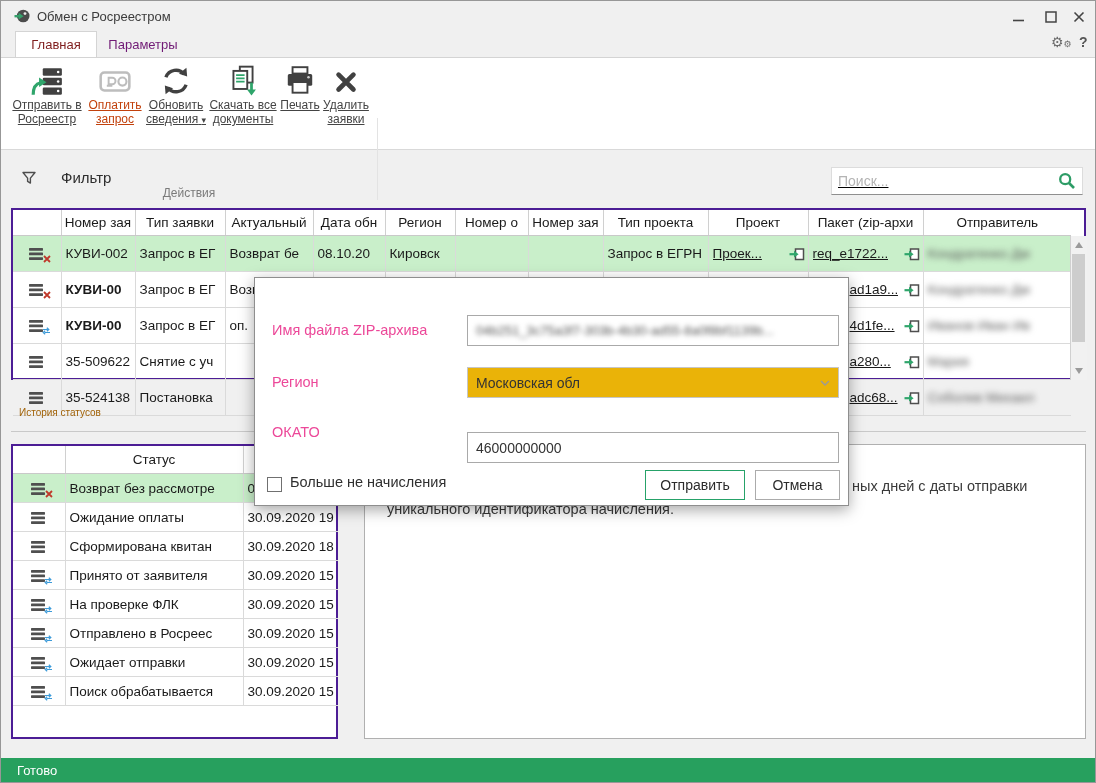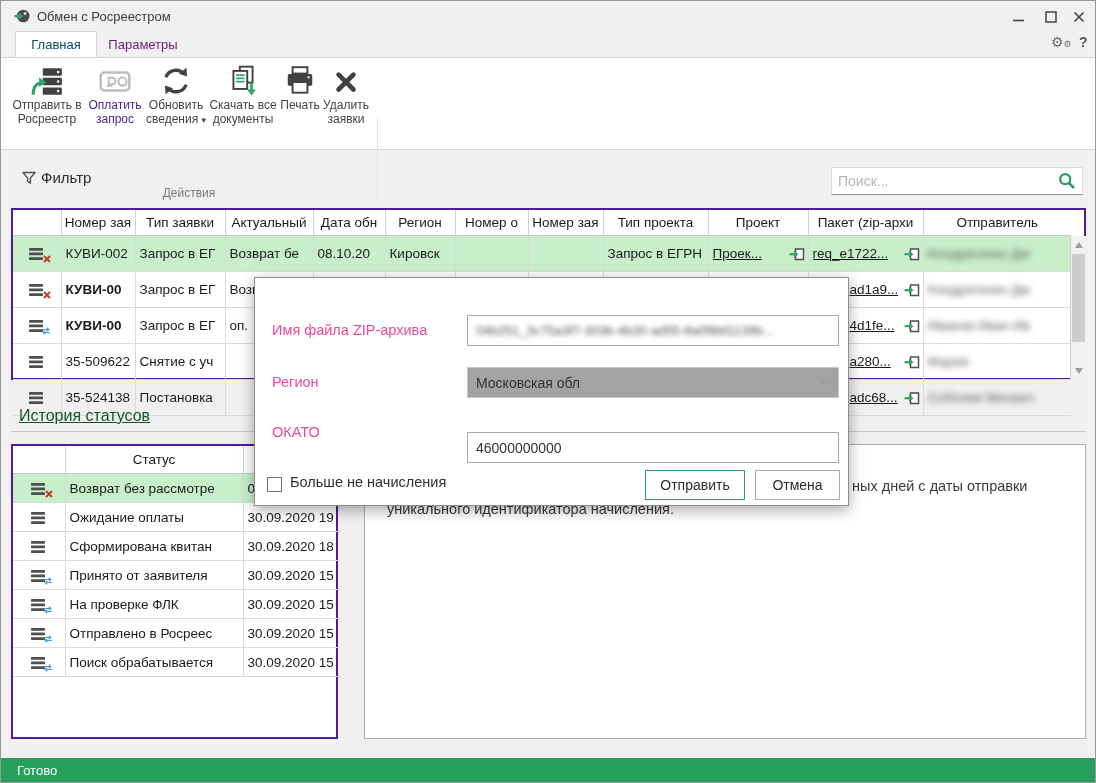--- a/index.html
+++ b/index.html
@@ -6,34 +6,34 @@
   .window{position:relative;width:1096px;height:783px;background:#f0f0f0;border:1px solid #979797;box-sizing:border-box;overflow:hidden;}
   .abs{position:absolute;}
   
   .titlebar{left:0;top:0;width:100%;height:30px;background:#f0f0f0;}
   .title-text{left:36px;top:8px;font-size:13px;color:#3c3c3c;}
   .appicon{left:13px;top:7px;width:16px;height:16px;}
   .winbtn{top:4px;width:28px;height:24px;display:flex;align-items:center;justify-content:center;cursor:default;}
   
   .tabrow{left:0;top:30px;width:100%;height:26px;}
   .tab{position:absolute;top:0;height:26px;display:flex;align-items:center;justify-content:center;font-size:13px;color:#701a75;padding:0 20px;box-sizing:border-box;}
-  .tab.active{background:#fff;border:1px solid #d4d4d4;border-bottom:none;color:#0c4a6e;}
+  .tab.active{background:#fff;border:1px solid #d4d4d4;border-bottom:none;color:#7f1d1d;}
   .gearbox{top:3px;font-size:14px;color:#6b6b6b;}
   
   .ribbon{left:0;top:56px;width:100%;height:93px;background:#fff;border-top:1px solid #d4d4d4;border-bottom:1px solid #d9d9d9;box-sizing:border-box;}
   .rbtn{position:absolute;top:4px;height:80px;display:flex;flex-direction:column;align-items:center;}
   .rbtn .ric{height:34px;margin-top:2px;}
-  .rbtn .rlb{font-size:12px;color:#444;text-align:center;line-height:14px;white-space:nowrap;}
-  .rbtn.disabled .rlb{color:#4c1d95;}
+  .rbtn .rlb{font-size:12px;color:#444;text-align:center;line-height:14px;white-space:nowrap;text-decoration:underline;}
+  .rbtn.disabled .rlb{color:#c2410c;}
   .rgroup{left:0;top:128px;width:376px;text-align:center;font-size:12px;color:#7a7a7a;}
   .rsep{left:376px;top:60px;width:1px;height:82px;background:#e3e3e3;}
   .caret{font-size:9px;color:#444;}
   
-  .filterlbl{left:20px;top:168px;display:flex;align-items:center;gap:4px;font-size:15px;color:#2e2e2e;}
-  .search{left:830px;top:166px;width:252px;height:28px;background:#fff;border:1px solid #dcdcdc;border-bottom:1px solid #8f8f8f;box-sizing:border-box;display:flex;align-items:center;}
+  .filterlbl{left:20px;top:168px;display:flex;align-items:center;gap:24px;font-size:15px;color:#2e2e2e;}
+  .search{left:830px;top:166px;width:252px;height:28px;background:#fff;border:1px solid #dcdcdc;border-bottom:1px solid #8f8f8f;box-sizing:border-box;display:flex;align-items:center;text-decoration:underline;}
   .search input{flex:1;border:none;outline:none;font-size:14px;color:#333;padding:0 6px;font-family:"Liberation Sans",sans-serif;background:transparent;}
   .search input::placeholder{color:#b4b4b4;}
   .search .sic{margin-right:6px;}
   
   .grid{background:#fff;border:2px solid #4c1d95;box-sizing:border-box;}
   table{border-collapse:collapse;table-layout:fixed;font-size:13.5px;color:#1a1a1a;}
   th{font-weight:normal;text-align:center;border-right:1px solid #d0d0d0;border-bottom:1px solid #c9c9c9;overflow:hidden;white-space:nowrap;background:#fff;padding:0 2px;}
   td{border-right:1px solid #dadada;border-bottom:1px solid #dadada;overflow:hidden;white-space:nowrap;padding:0 4px;box-sizing:border-box;}
   tr.sel td{background:#c9efca;}
   .maintbl th{height:25px;}
@@ -51,35 +51,35 @@
   td.cov .lk{padding-left:37px;}
   .blur{filter:blur(3px);color:#5a5a5a;}
   
   .vscroll{left:1057px;top:26px;width:16px;bottom:0;background:#f1f1f1;border-left:1px solid #d0d0d0;}
   .sarrow{position:absolute;left:4px;width:0;height:0;border-left:4.5px solid transparent;border-right:4.5px solid transparent;}
   .sarrow.up{top:6px;border-bottom:6px solid #9a9a9a;}
   .sarrow.dn{bottom:6px;border-top:6px solid #9a9a9a;}
   .sthumb{position:absolute;left:1px;top:18px;width:13px;height:88px;background:#cdcdcd;}
   
   .sectline{left:10px;top:430px;width:1075px;height:1px;background:#c9c9c9;}
-  .histtitle{left:18px;top:406px;font-size:16px;color:#14532d;text-decoration:underline;}
+  .histtitle{left:18px;top:406px;font-size:10px;color:#a16207;}
   .infopanel{left:363px;top:443px;width:722px;height:295px;background:#fff;border:1px solid #b0b0b0;box-sizing:border-box;}
   .infopanel .l1{position:absolute;left:487px;top:33px;font-size:14.5px;color:#3a3a3a;white-space:nowrap;}
   .infopanel .l2{position:absolute;left:22px;top:56px;font-size:14.5px;color:#3a3a3a;white-space:nowrap;}
   
   .statusbar{left:0;top:757px;width:100%;height:24px;background:#27a05e;color:#fff;font-size:13px;display:flex;align-items:center;padding-left:16px;box-sizing:border-box;}
   
   .dialog{left:253px;top:276px;width:595px;height:229px;background:#fff;border:1px solid #8e8e8e;box-shadow:0 4px 14px rgba(0,0,0,.35);box-sizing:border-box;z-index:10;}
   .dlg-title{position:absolute;left:0;top:0;width:100%;height:28px;display:flex;align-items:center;}
   .dlg-title .t{font-size:13px;color:#3c3c3c;margin-left:6px;}
   .dlg-close{position:absolute;right:10px;top:7px;width:16px;height:16px;display:flex;align-items:center;justify-content:center;}
   .dlg-lbl{position:absolute;left:17px;font-size:14.5px;color:#ec4899;height:31px;line-height:31px;}
   .dlg-field{position:absolute;left:212px;width:372px;height:31px;box-sizing:border-box;font-size:14px;color:#333;display:flex;align-items:center;padding:0 8px;}
   .fld-input{background:#fff;border:1px solid #a9a9a9;}
-  .fld-combo{background:#a3a3a3;border:1px solid #c6c6c6;justify-content:space-between;gap:24px;}
+  .fld-combo{background:#eab308;border:1px solid #c6c6c6;justify-content:space-between;gap:24px;}
   .zipblur{filter:blur(2.5px);color:#555;overflow:hidden;white-space:nowrap;font-size:13px;}
   .chk{position:absolute;left:12px;top:199px;width:15px;height:15px;border:1px solid #707070;background:#fff;box-sizing:border-box;}
   .chklbl{position:absolute;left:35px;top:196px;font-size:14.5px;color:#2f2f2f;}
   .dbtn{position:absolute;top:192px;height:30px;background:#fff;border:1px solid #ababab;font-size:14px;color:#2b2b2b;display:flex;align-items:center;justify-content:center;box-sizing:border-box;}
   .dbtn.primary{border:1px solid #26a269;}
 </style>
 </head>
 <body>
 
 <div class="window">
@@ -483,20 +483,32 @@
         </tr>
         <tr>
           <td class="icell"><span class="stack"><svg width="15" height="12" viewBox="0 0 15 12">
                   <rect width="14" height="2.7" rx="0.6" fill="#4f4f4f"></rect>
                   <rect y="4.6" width="14" height="2.7" rx="0.6" fill="#4f4f4f"></rect>
                   <rect y="9.2" width="14" height="2.7" rx="0.6" fill="#4f4f4f"></rect>
                 </svg><span class="badge"><svg width="9" height="8">
                     <path d="M1 2.5h5.5M4.8 0.7l2 1.8-2 1.8" fill="none" stroke="#3d9bd9" stroke-width="1.2"></path>
                     <path d="M8 5.5H2.5M3.2 3.7l-2 1.8 2 1.8" fill="none" stroke="#3d9bd9" stroke-width="1.2"></path>
                   </svg></span></span></td>
+          <td>Ожидает отправки</td>
+          <td style="border-right:none">30.09.2020 15</td>
+        </tr>
+        <tr>
+          <td class="icell"><span class="stack"><svg width="15" height="12" viewBox="0 0 15 12">
+                  <rect width="14" height="2.7" rx="0.6" fill="#4f4f4f"></rect>
+                  <rect y="4.6" width="14" height="2.7" rx="0.6" fill="#4f4f4f"></rect>
+                  <rect y="9.2" width="14" height="2.7" rx="0.6" fill="#4f4f4f"></rect>
+                </svg><span class="badge"><svg width="9" height="8">
+                    <path d="M1 2.5h5.5M4.8 0.7l2 1.8-2 1.8" fill="none" stroke="#3d9bd9" stroke-width="1.2"></path>
+                    <path d="M8 5.5H2.5M3.2 3.7l-2 1.8 2 1.8" fill="none" stroke="#3d9bd9" stroke-width="1.2"></path>
+                  </svg></span></span></td>
           <td>Поиск обрабатывается</td>
           <td style="border-right:none">30.09.2020 15</td>
         </tr>
         <tr class="empty">
             <td colspan="3"></td>
           </tr>
       </tbody>
     </table>
   </div>
 

